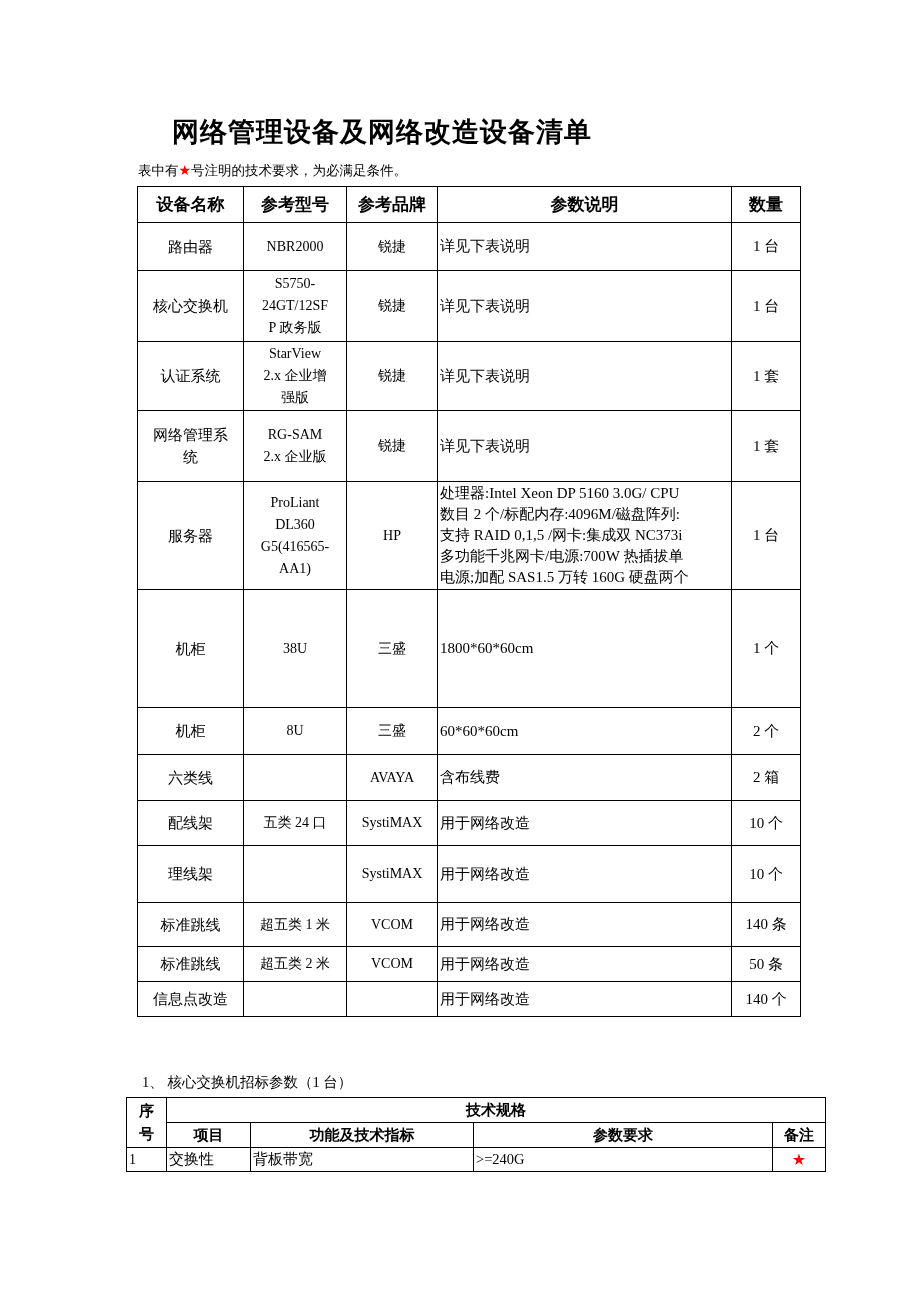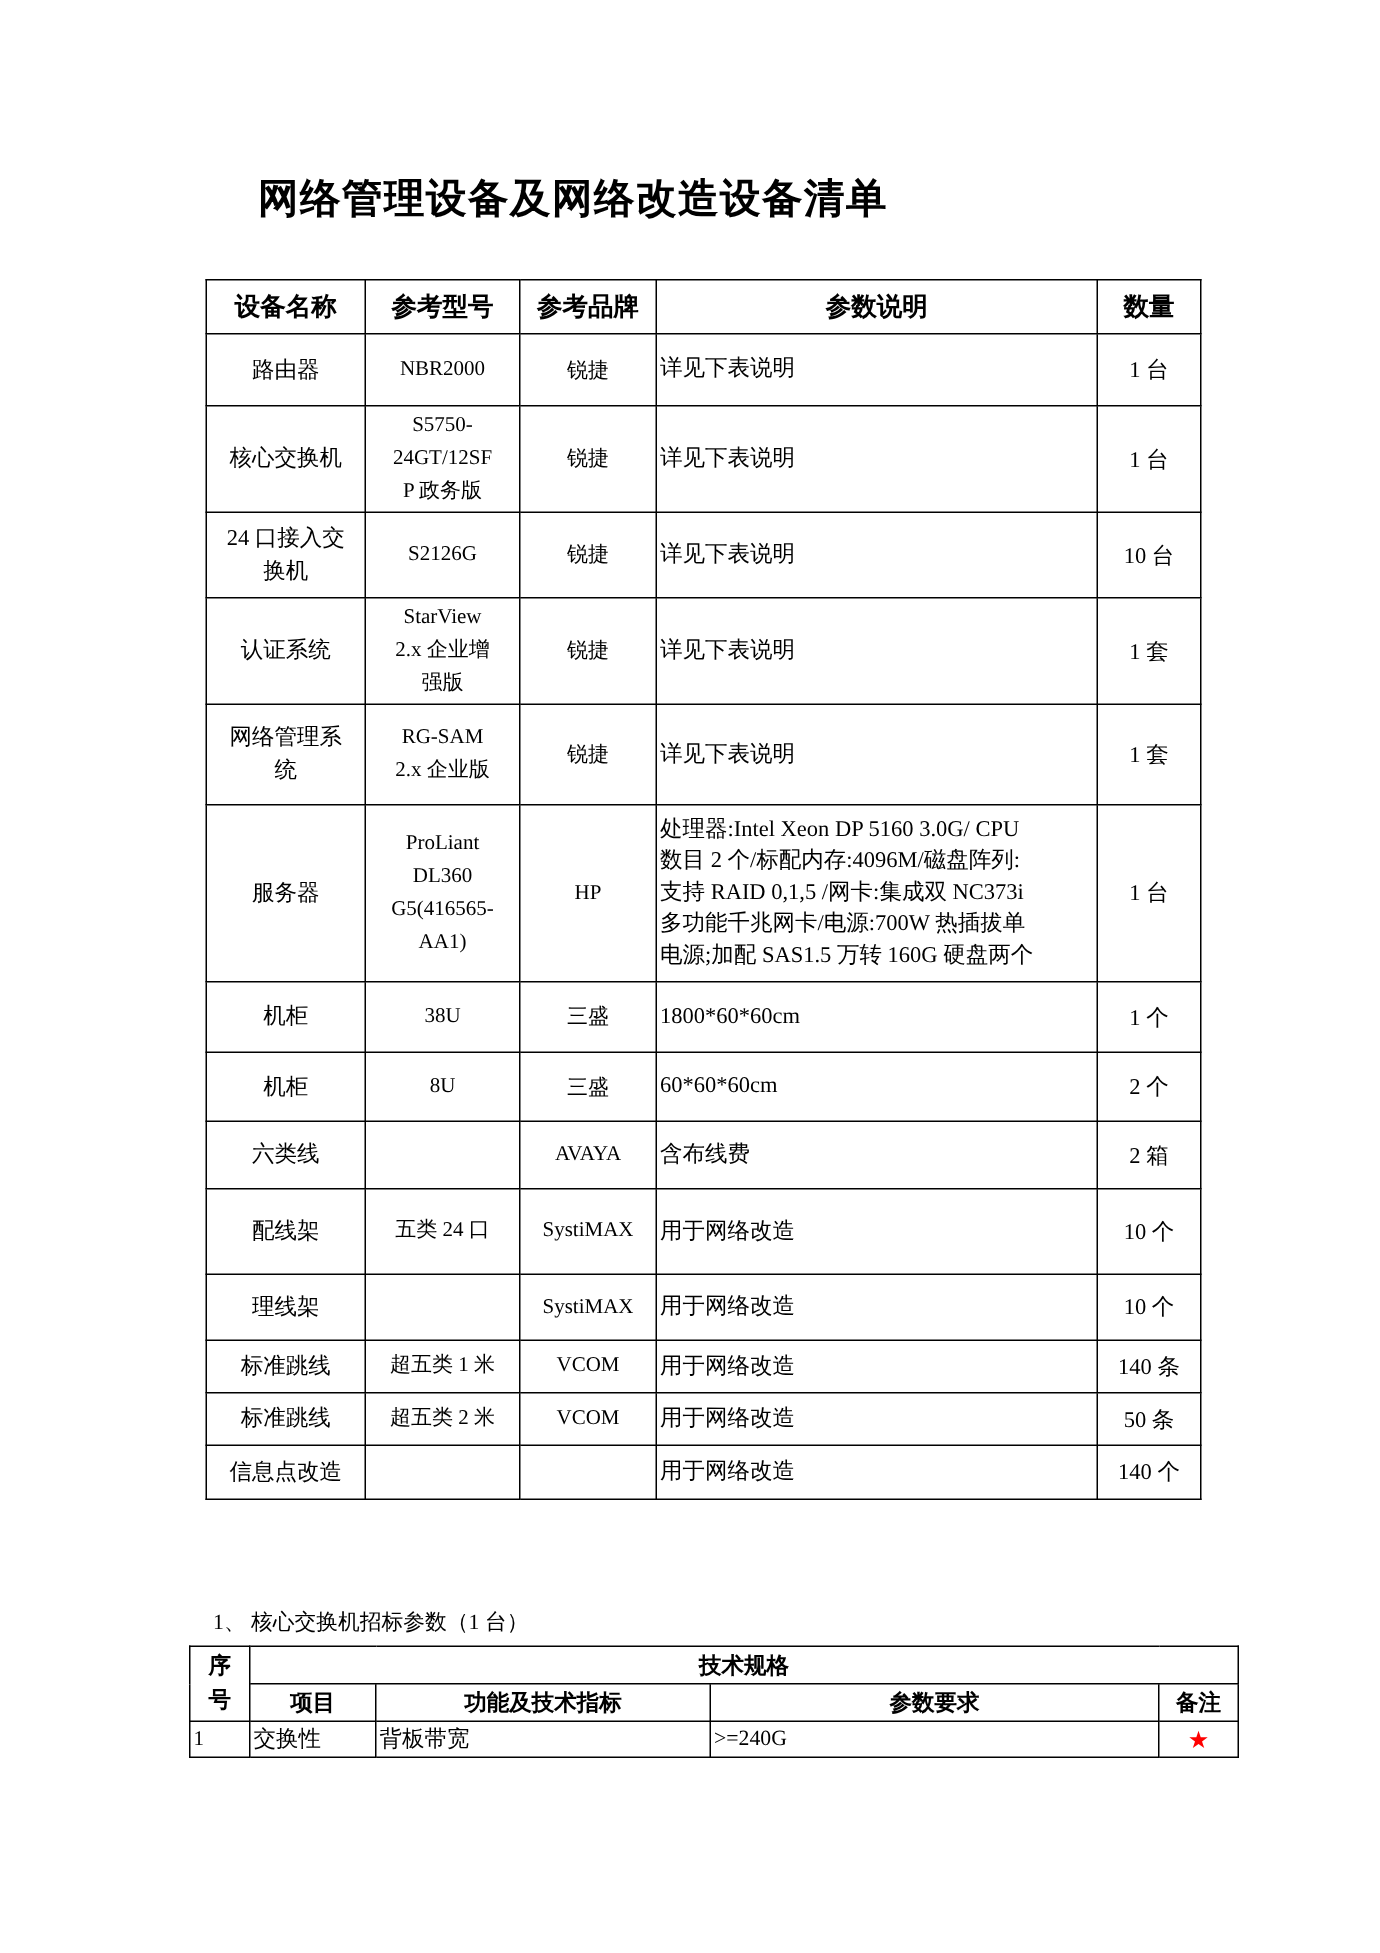--- a/index.html
+++ b/index.html
@@ -84,20 +84,21 @@
   .s-req   {text-align:left;padding-left:9px;font-size:14.5px;}
   .s-remark{text-align:center;font-size:16px;}
 </style>
 </head>
 <body>
 
 <div class="page">
 
   <div class="title">网络管理设备及网络改造设备清单</div>
 
+  <div class="note"><span>表中有</span><span class="star" style="color: rgb(255, 0, 0);">★</span><span>号注明的技术要求，为必满足条件。</span></div>
 
   <table class="equipment">
     <colgroup>
       <col style="width:106px">
         <col style="width:103px">
         <col style="width:91px">
       <col style="width:294px">
         <col style="width:69px">
     </colgroup>
     <thead>
@@ -118,28 +119,20 @@
           <td class="c-qty">1 台</td>
         </tr>
         <tr>
           <td class="c-name">核心交换机</td>
           <td class="c-model">S5750-
 24GT/12SF
 P 政务版</td>
           <td class="c-brand">锐捷</td>
           <td class="c-desc">详见下表说明</td>
           <td class="c-qty">1 台</td>
-        </tr>
-        <tr>
-          <td class="c-name">24 口接入交
-换机</td>
-          <td class="c-model">S2126G</td>
-          <td class="c-brand">锐捷</td>
-          <td class="c-desc">详见下表说明</td>
-          <td class="c-qty">10 台</td>
         </tr>
         <tr>
           <td class="c-name">认证系统</td>
           <td class="c-model">StarView
 2.x 企业增
 强版</td>
           <td class="c-brand">锐捷</td>
           <td class="c-desc">详见下表说明</td>
           <td class="c-qty">1 套</td>
         </tr>

